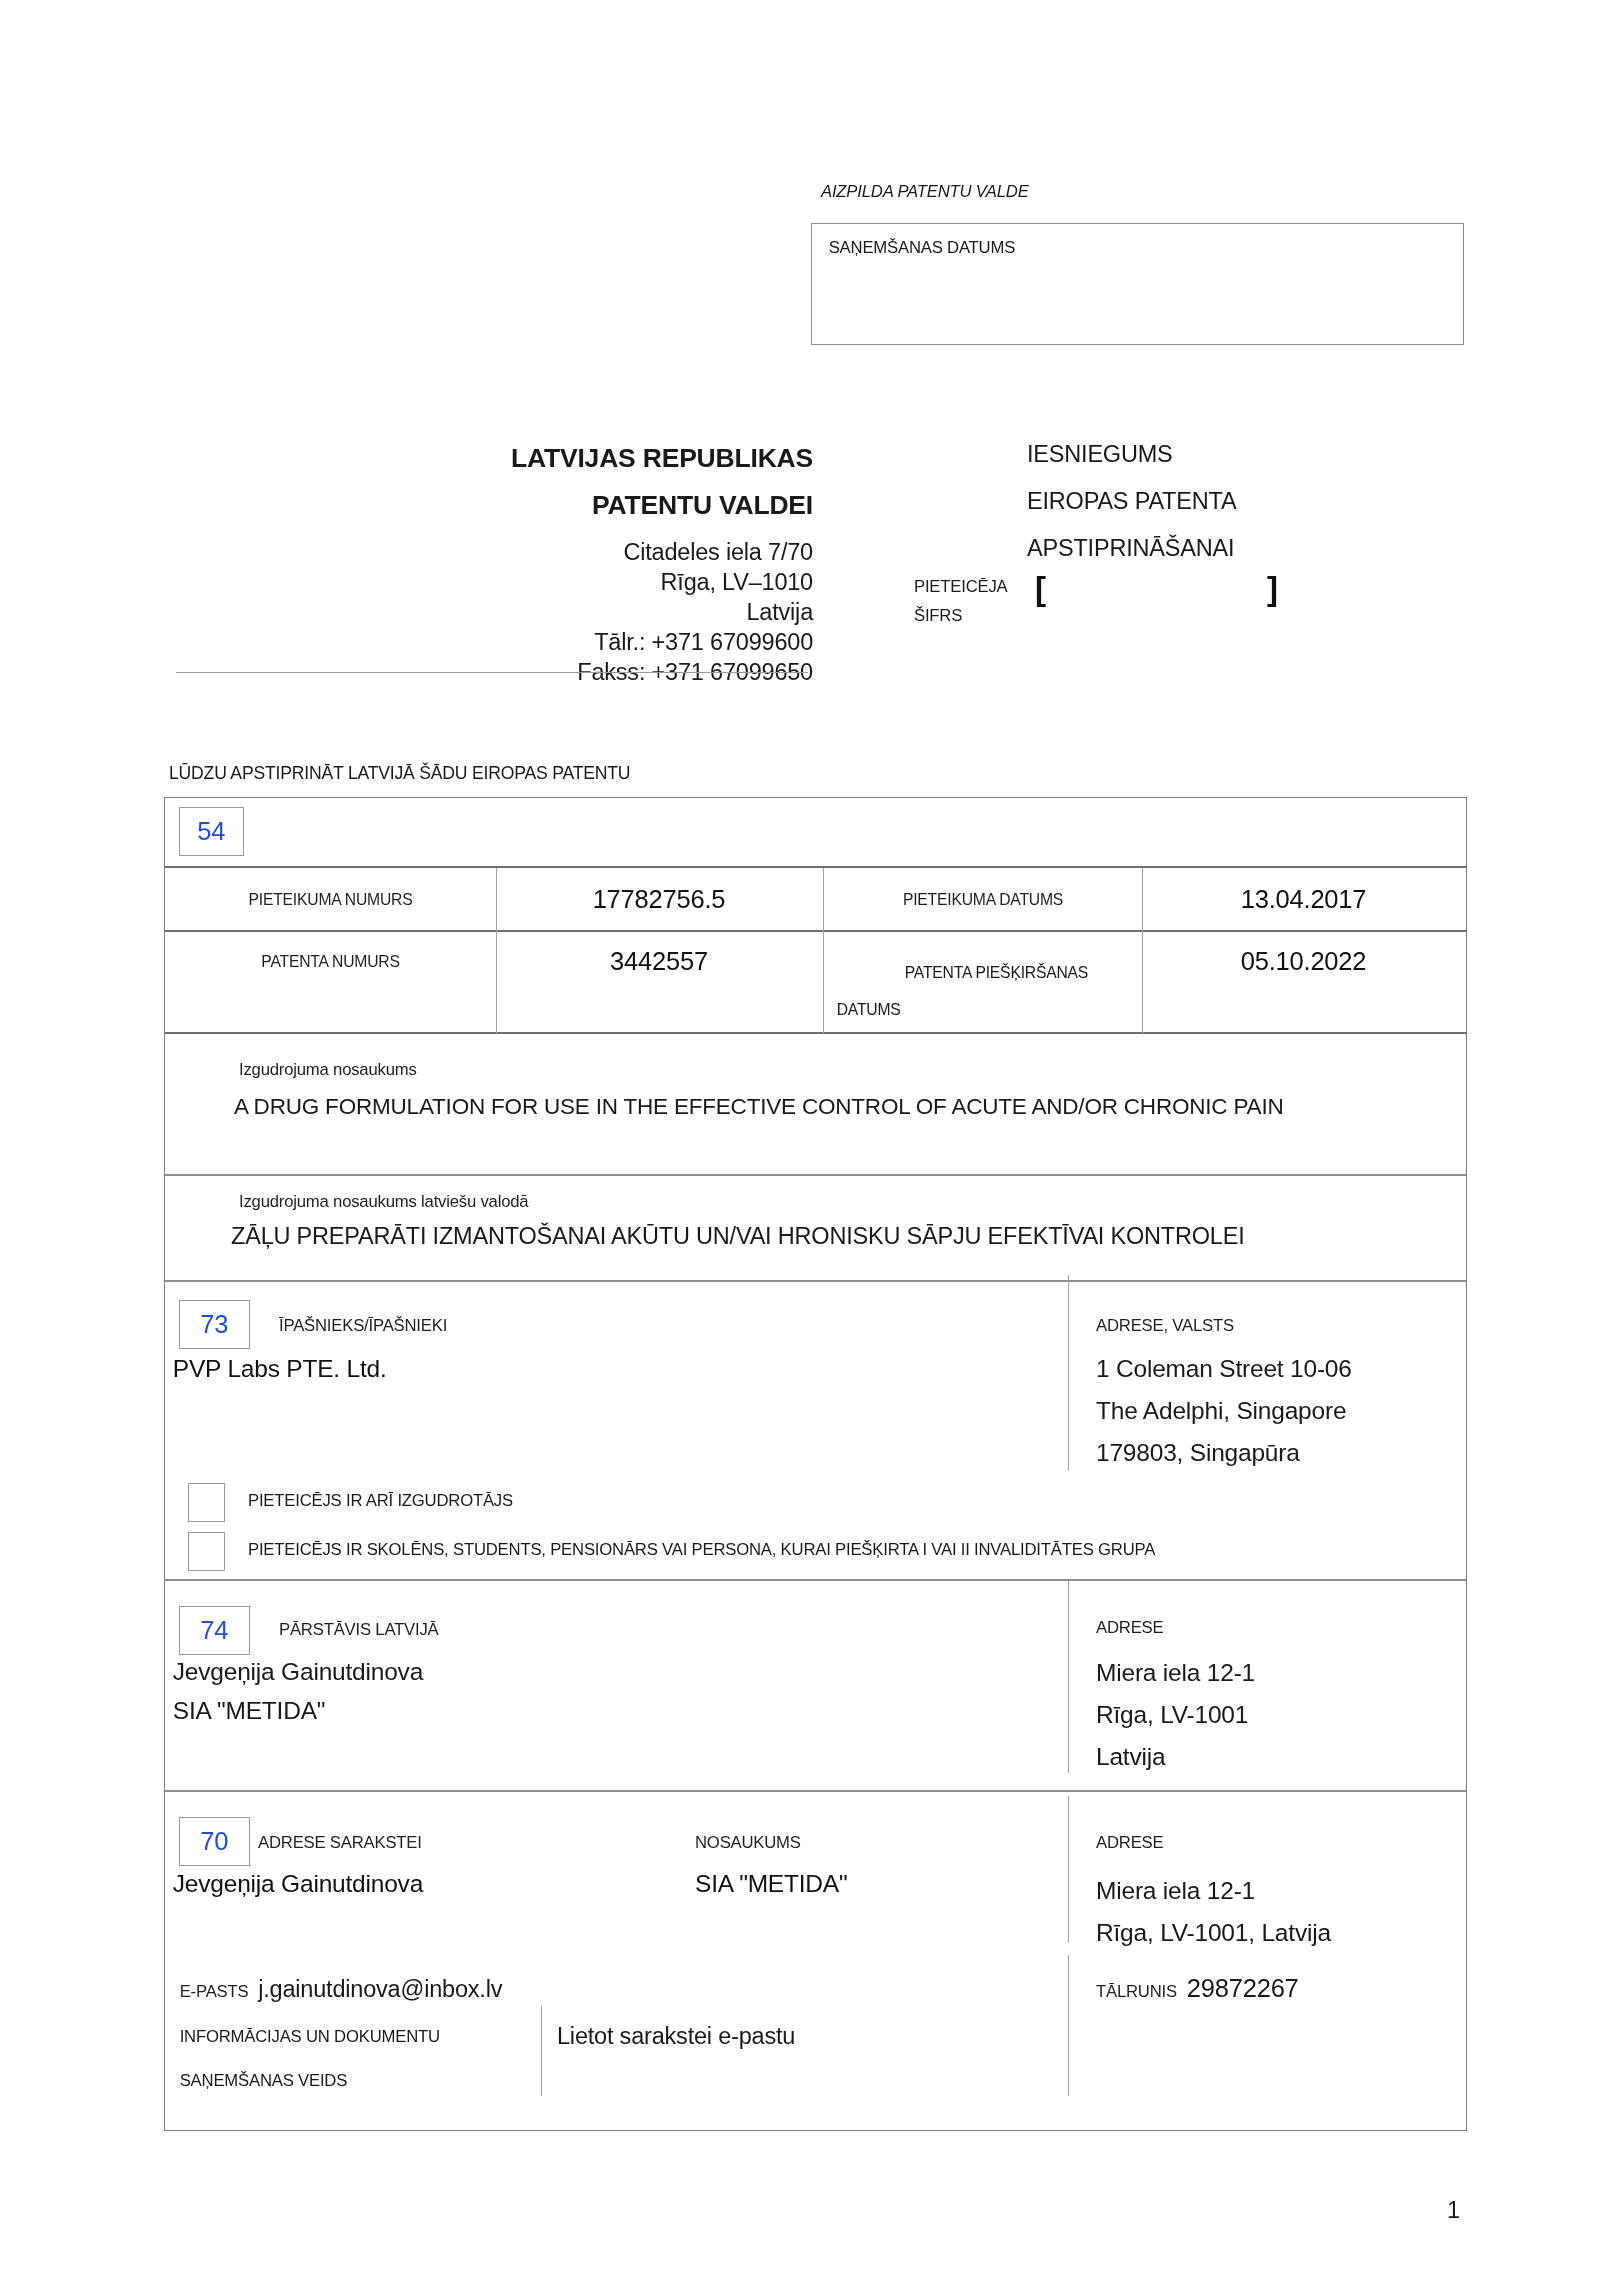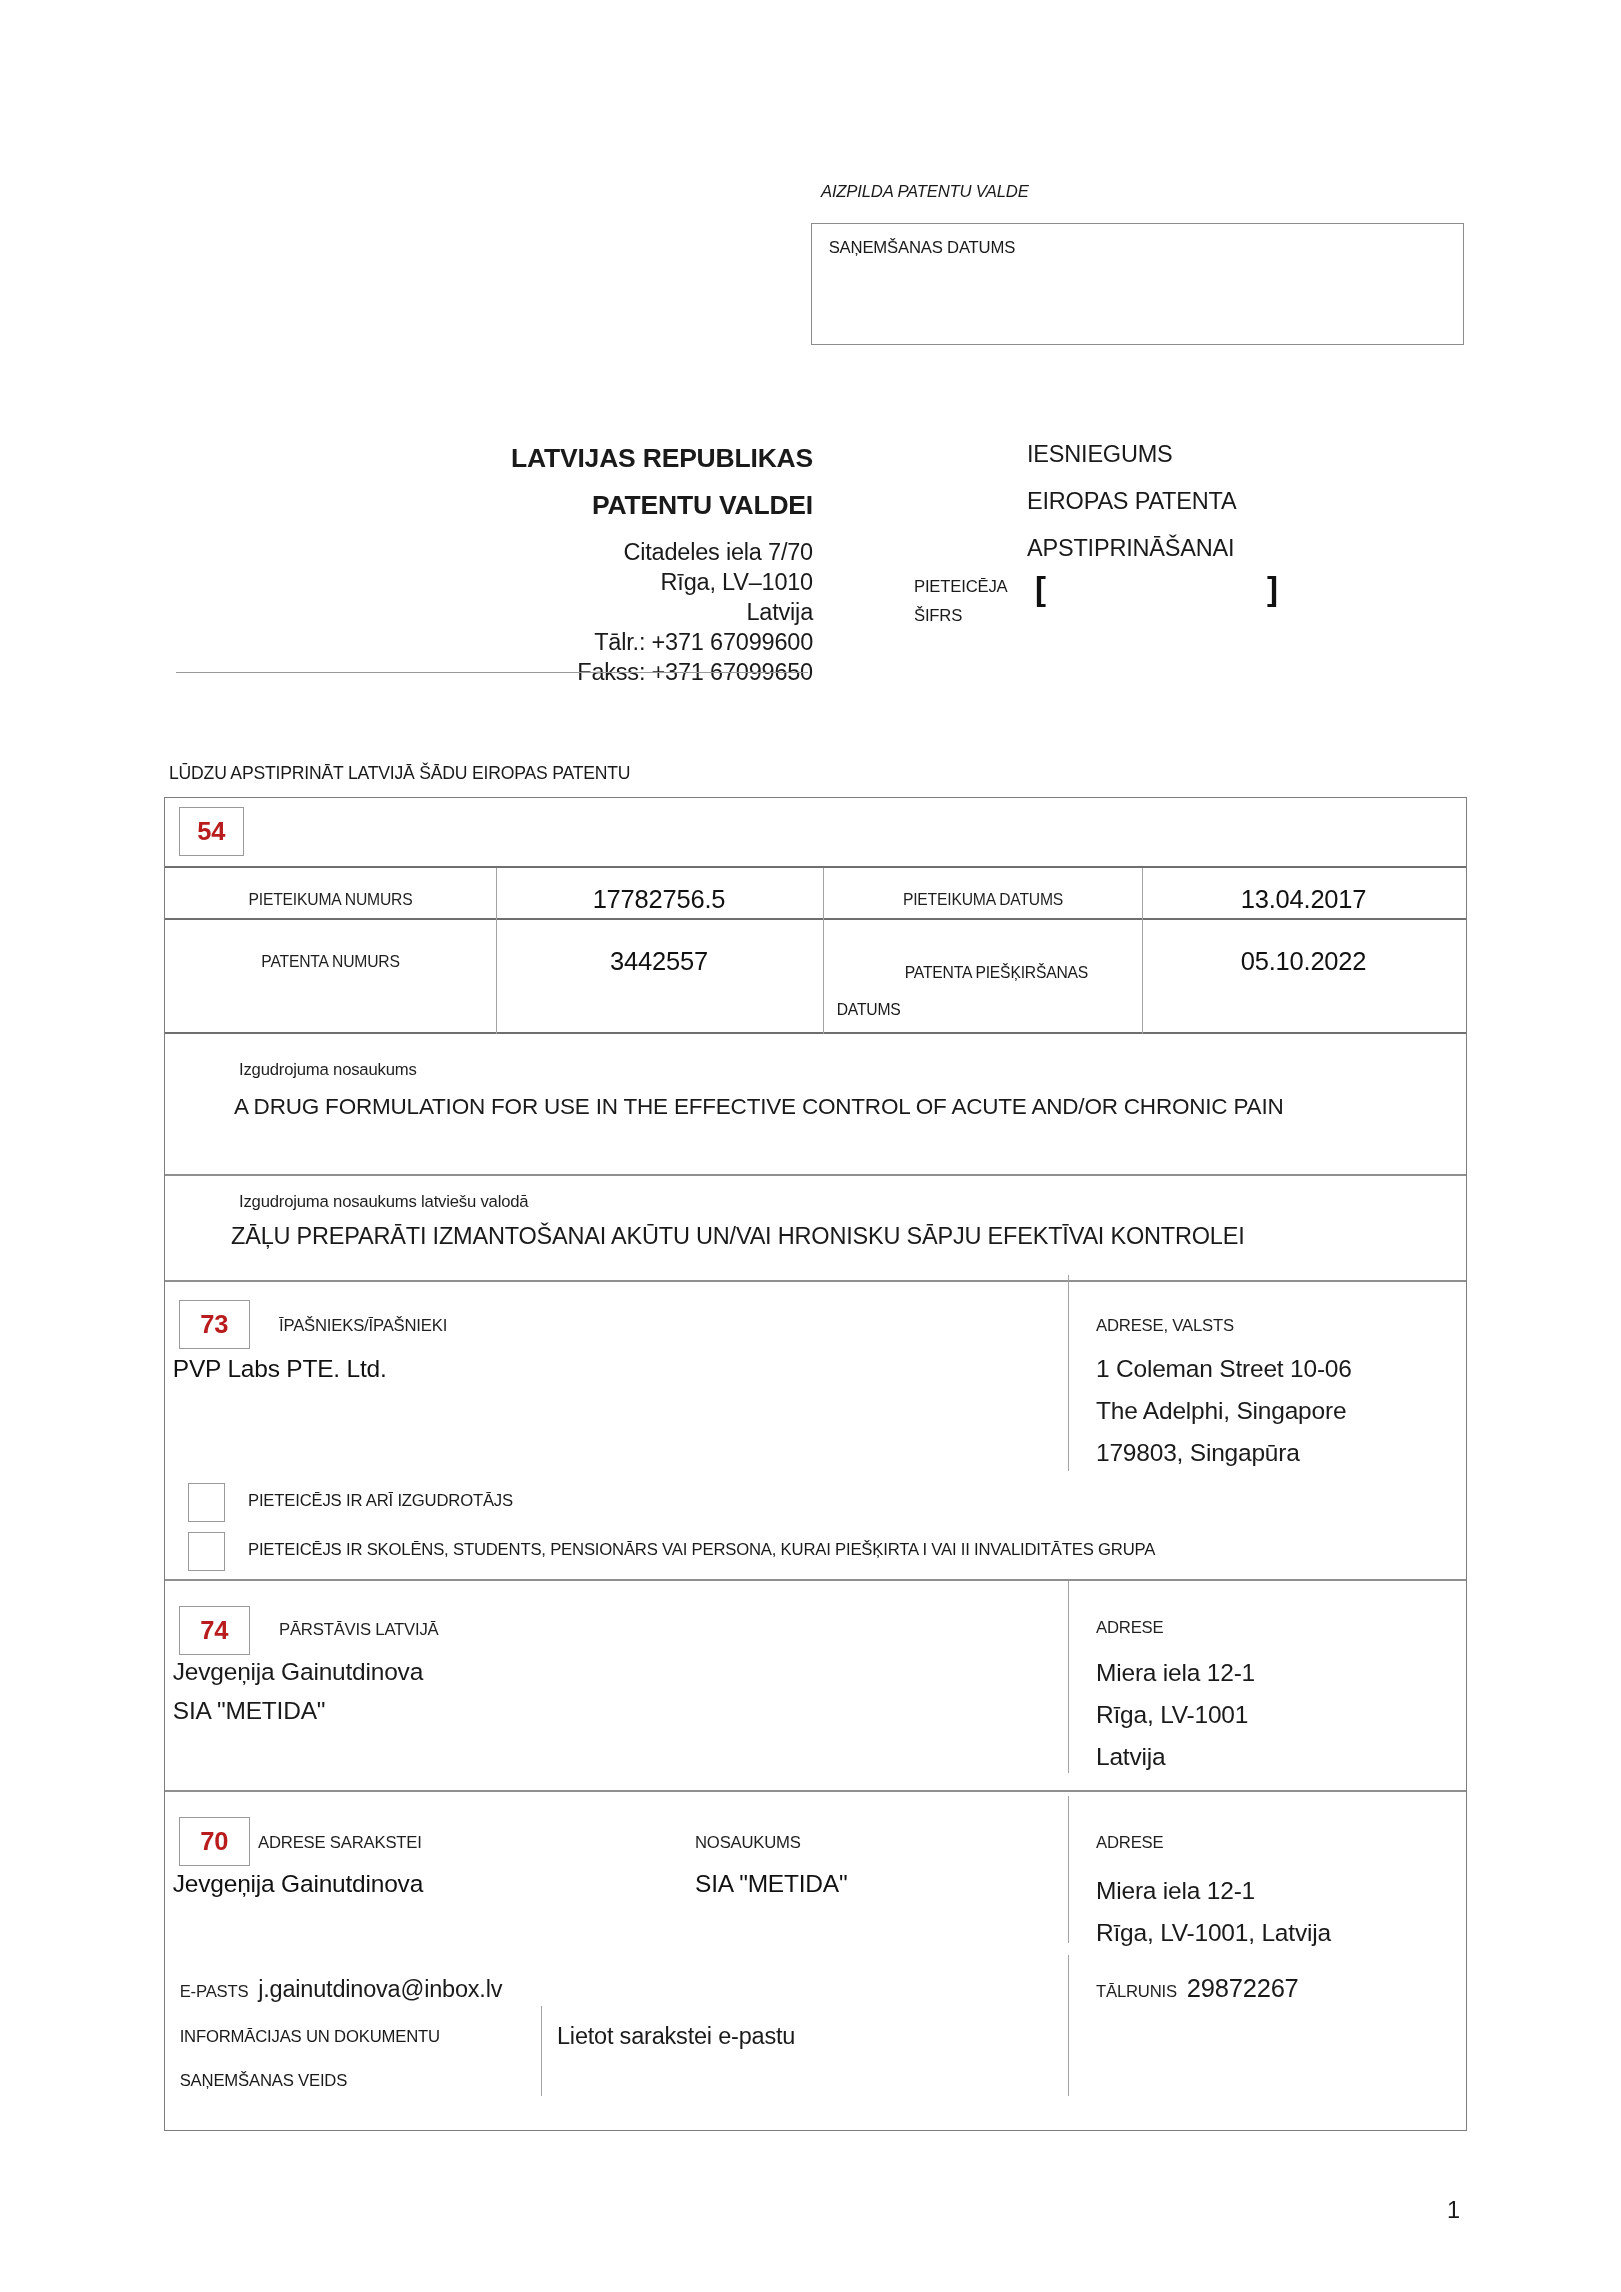--- a/index.html
+++ b/index.html
@@ -38,31 +38,31 @@
   .bracket-close{left:1267px;top:570px;}
 
   .request-line{left:169px;top:763px;font-size:17.6px;}
 
   
   .maintable{left:164px;top:797px;width:1301px;height:1332px;border:1px solid #7d7d7d;box-sizing:content-box;}
   .trow{position:absolute;left:0;width:1301px;box-sizing:border-box;}
   .sep2{border-bottom:2px solid #6f6f6f;}
   .sep3{border-bottom:2.9px solid #8f8f8f;}
   .row-a{top:0;height:70px;}
-  .row-b{top:70px;height:52px;}
+  .row-b{top:70px;height:64px;}
   .row-c{top:132px;height:104px;}
   .row-d{top:236px;height:142px;}
   .row-e{top:378px;height:106px;text-decoration:underline;}
   .row-f{top:477px;height:306px;}
   .row-g{top:783px;height:211px;}
   .row-h{top:994px;height:338px;}
 
   .numbox{position:absolute;border:1px solid #9a9a9a;background:#fff;
           display:flex;align-items:center;justify-content:center;
-          font-size:25.5px;color:#b91c1c;font-weight:bold;}
+          font-size:25.5px;color:#1d4ed8;}
   .nb-54{left:13.7px;top:8.8px;width:63px;height:47px;}
   .nb-sec{left:13.7px;top:24.5px;width:69px;height:47px;}
 
   .vline{position:absolute;width:1px;background:#a3a3a3;top:0;}
   .col-l1{left:331px;}
   .col-l2{left:658px;}
   .col-l3{left:977px;}
 
   .cellc{position:absolute;top:0;height:63px;line-height:63px;text-align:center;}
   .cb1{left:0;width:331px;}

